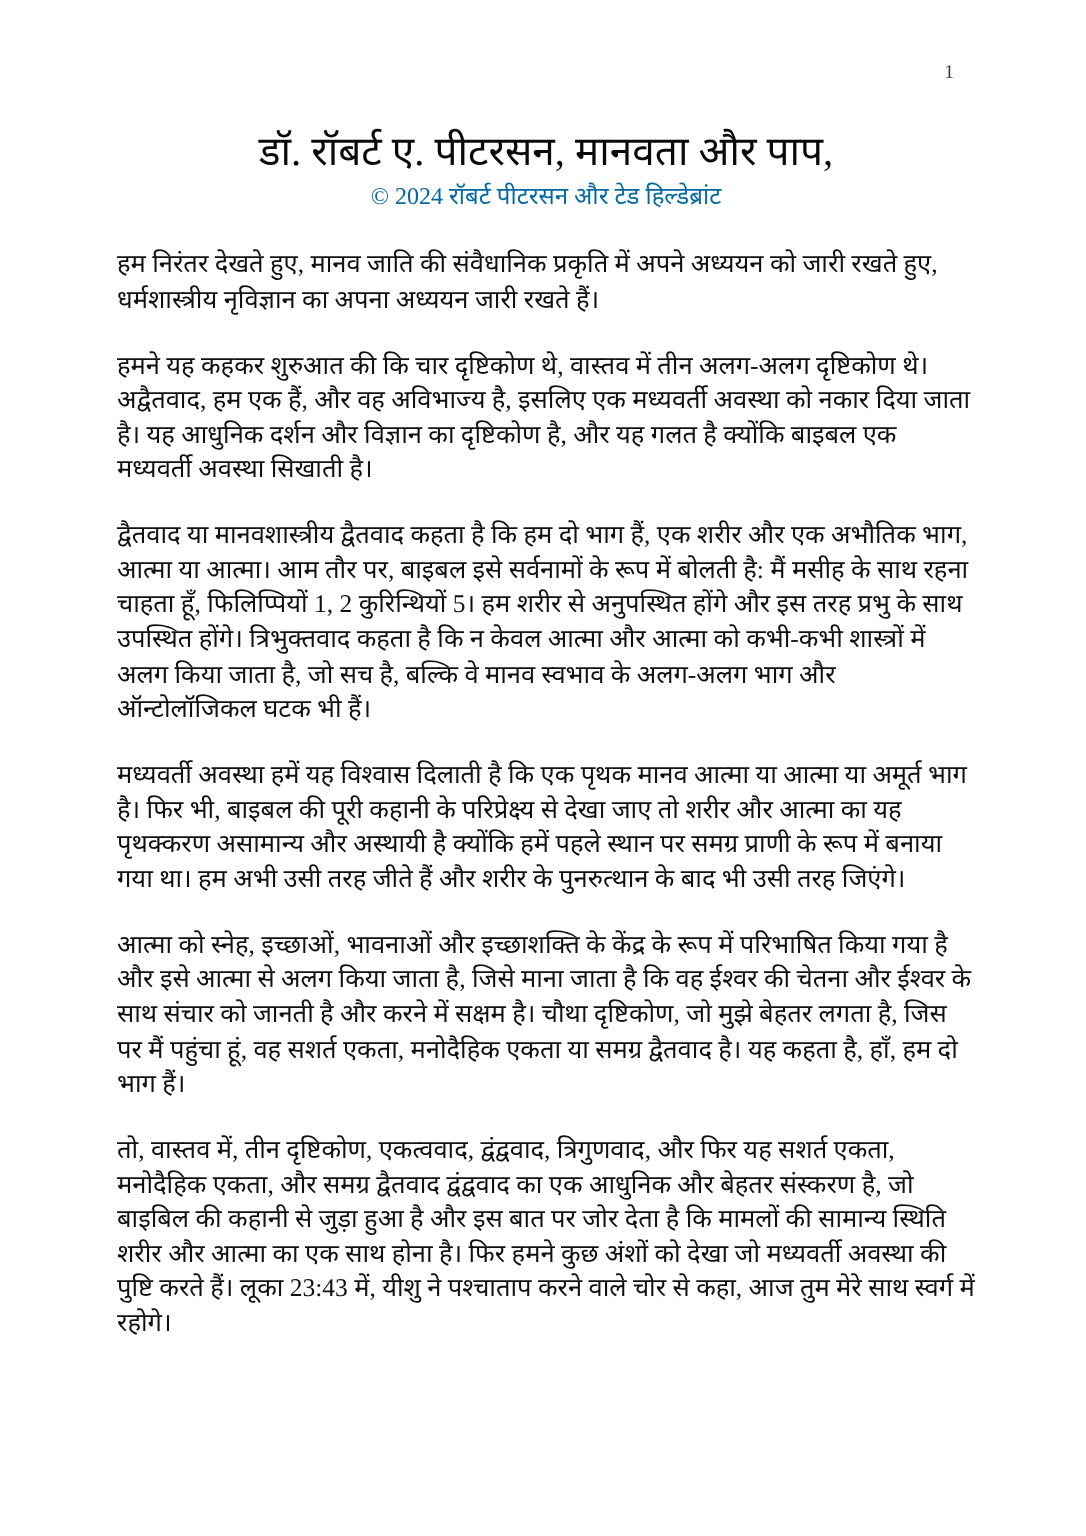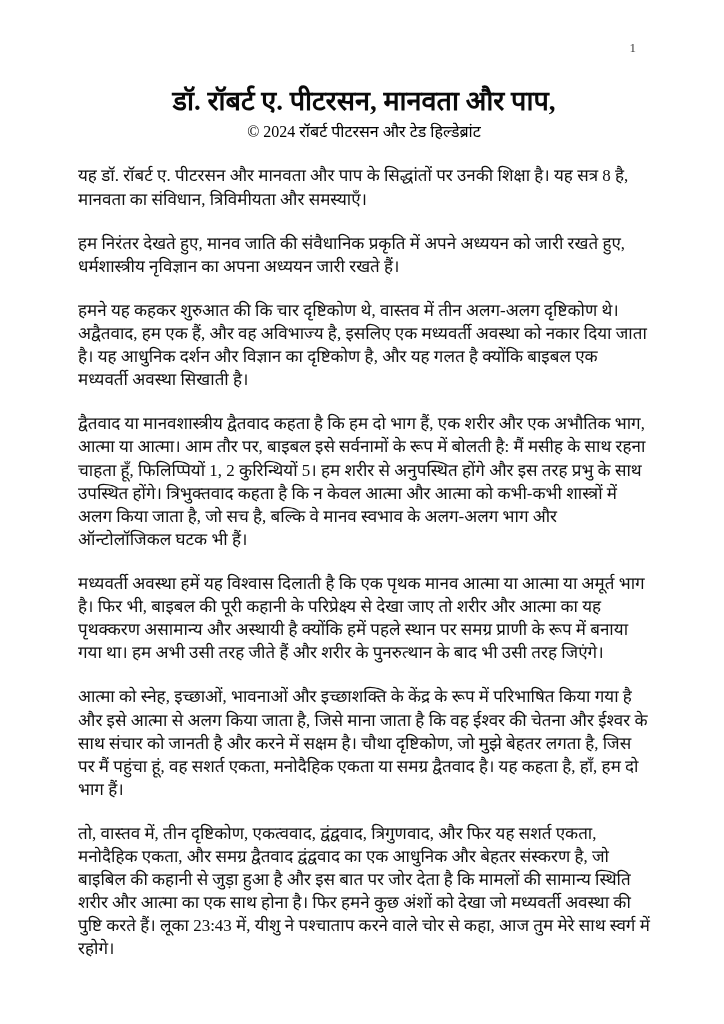--- a/index.html
+++ b/index.html
@@ -23,33 +23,33 @@
     position: absolute;
     top: 40px;
     right: 88px;
     font-size: 13px;
     color: #3d3d3d;
     font-family: "Liberation Serif", serif;
   }
   .doc-title {
     margin: 0 0 2px 0;
     text-align: center;
-    font-weight: 700;
+    font-weight: 400;
     font-size: 27px;
     line-height: 1.32;
     color: #0a0a0a;
   }
   .doc-title .title-line {
     display: block;
   }
   .copyright {
     text-align: center;
     font-size: 16px;
     line-height: 1.3;
-    color: #000000;
+    color: #0369a1;
     margin: 2px 0 22px 0;
   }
   .doc-body p {
     margin: 0 0 21px 0;
     font-size: 17px;
     line-height: 1.36;
     text-align: left;
     color: #101010;
     max-width: 578px;
   }
@@ -61,21 +61,20 @@
 
   <div class="page-number">1</div>
 
   <h1 class="doc-title">
     <span class="title-line">डॉ. रॉबर्ट ए. पीटरसन, मानवता और पाप,</span>
   </h1>
 
   <div class="copyright">© 2024 रॉबर्ट पीटरसन और टेड हिल्डेब्रांट</div>
 
   <div class="doc-body">
-    <p>यह डॉ. रॉबर्ट ए. पीटरसन और मानवता और पाप के सिद्धांतों पर उनकी शिक्षा है। यह सत्र 8 है, मानवता का संविधान, त्रिविमीयता और समस्याएँ।</p>
     <p>हम निरंतर देखते हुए, मानव जाति की संवैधानिक प्रकृति में अपने अध्ययन को जारी रखते हुए, धर्मशास्त्रीय नृविज्ञान का अपना अध्ययन जारी रखते हैं।</p>
     <p>हमने यह कहकर शुरुआत की कि चार दृष्टिकोण थे, वास्तव में तीन अलग-अलग दृष्टिकोण थे। अद्वैतवाद, हम एक हैं, और वह अविभाज्य है, इसलिए एक मध्यवर्ती अवस्था को नकार दिया जाता है। यह आधुनिक दर्शन और विज्ञान का दृष्टिकोण है, और यह गलत है क्योंकि बाइबल एक मध्यवर्ती अवस्था सिखाती है।</p>
     <p>द्वैतवाद या मानवशास्त्रीय द्वैतवाद कहता है कि हम दो भाग हैं, एक शरीर और एक अभौतिक भाग, आत्मा या आत्मा। आम तौर पर, बाइबल इसे सर्वनामों के रूप में बोलती है: मैं मसीह के साथ रहना चाहता हूँ, फिलिप्पियों 1, 2 कुरिन्थियों 5। हम शरीर से अनुपस्थित होंगे और इस तरह प्रभु के साथ उपस्थित होंगे। त्रिभुक्तवाद कहता है कि न केवल आत्मा और आत्मा को कभी-कभी शास्त्रों में अलग किया जाता है, जो सच है, बल्कि वे मानव स्वभाव के अलग-अलग भाग और ऑन्टोलॉजिकल घटक भी हैं।</p>
     <p>मध्यवर्ती अवस्था हमें यह विश्वास दिलाती है कि एक पृथक मानव आत्मा या आत्मा या अमूर्त भाग है। फिर भी, बाइबल की पूरी कहानी के परिप्रेक्ष्य से देखा जाए तो शरीर और आत्मा का यह पृथक्करण असामान्य और अस्थायी है क्योंकि हमें पहले स्थान पर समग्र प्राणी के रूप में बनाया गया था। हम अभी उसी तरह जीते हैं और शरीर के पुनरुत्थान के बाद भी उसी तरह जिएंगे।</p>
     <p>आत्मा को स्नेह, इच्छाओं, भावनाओं और इच्छाशक्ति के केंद्र के रूप में परिभाषित किया गया है और इसे आत्मा से अलग किया जाता है, जिसे माना जाता है कि वह ईश्वर की चेतना और ईश्वर के साथ संचार को जानती है और करने में सक्षम है। चौथा दृष्टिकोण, जो मुझे बेहतर लगता है, जिस पर मैं पहुंचा हूं, वह सशर्त एकता, मनोदैहिक एकता या समग्र द्वैतवाद है। यह कहता है, हाँ, हम दो भाग हैं।</p>
     <p>तो, वास्तव में, तीन दृष्टिकोण, एकत्ववाद, द्वंद्ववाद, त्रिगुणवाद, और फिर यह सशर्त एकता, मनोदैहिक एकता, और समग्र द्वैतवाद द्वंद्ववाद का एक आधुनिक और बेहतर संस्करण है, जो बाइबिल की कहानी से जुड़ा हुआ है और इस बात पर जोर देता है कि मामलों की सामान्य स्थिति शरीर और आत्मा का एक साथ होना है। फिर हमने कुछ अंशों को देखा जो मध्यवर्ती अवस्था की पुष्टि करते हैं। लूका 23:43 में, यीशु ने पश्चाताप करने वाले चोर से कहा, आज तुम मेरे साथ स्वर्ग में रहोगे।</p>
   </div>
 
 </div>
 

